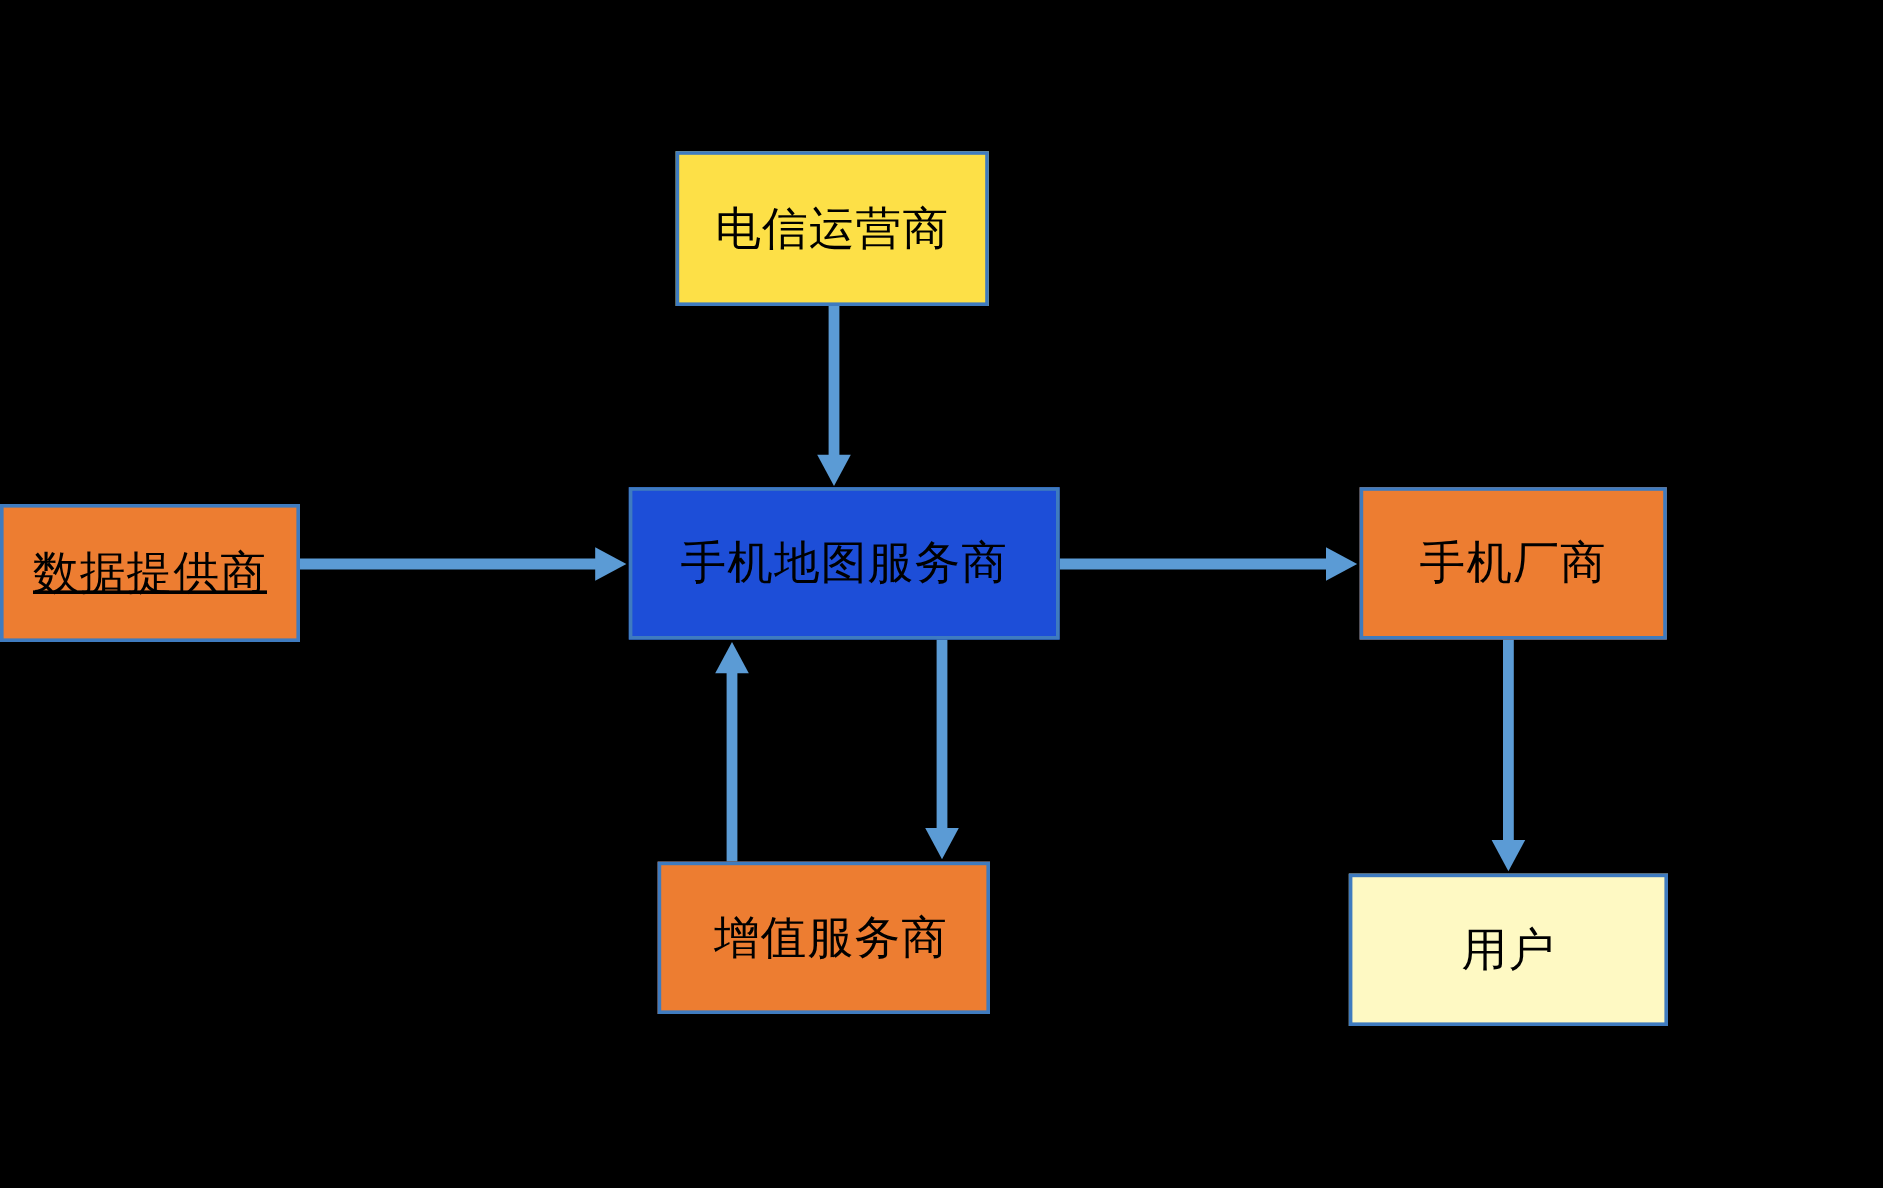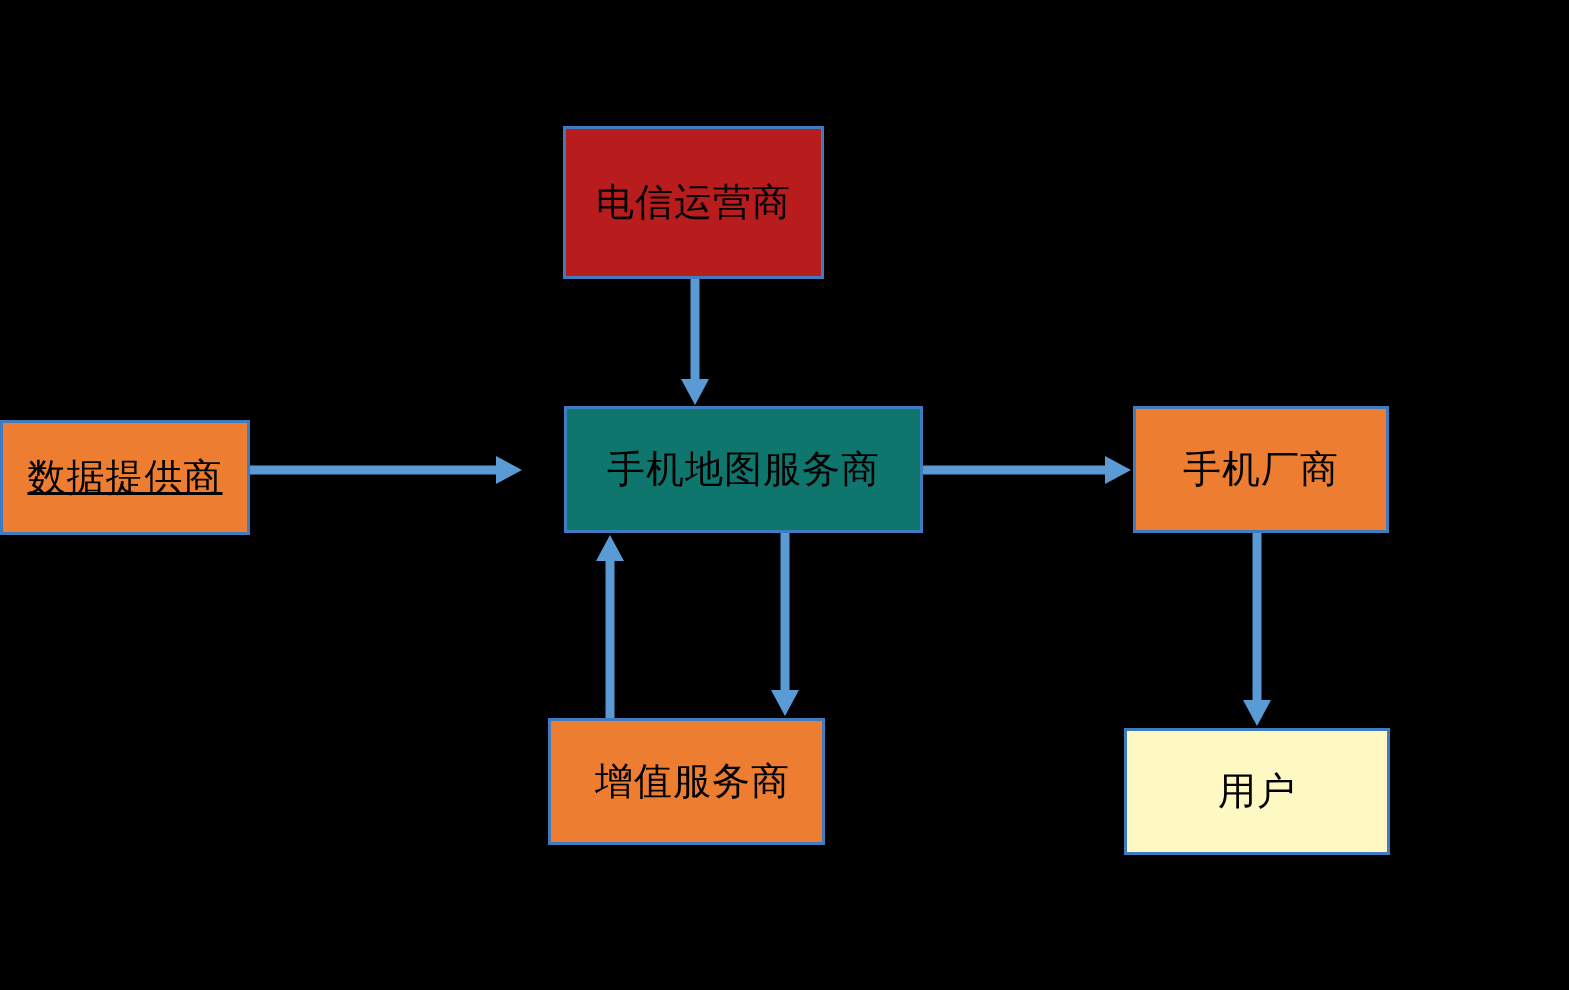--- a/index.html
+++ b/index.html
@@ -64,29 +64,29 @@
       <g>
         <line x1="785" y1="533" x2="785" y2="694" stroke="#5B9BD5" stroke-width="9"></line>
         <polygon points="771,690 785,716 799,690" fill="#5B9BD5"></polygon>
       </g>
       <g>
         <line x1="1257" y1="533" x2="1257" y2="704" stroke="#5B9BD5" stroke-width="9"></line>
         <polygon points="1243,700 1257,726 1271,700" fill="#5B9BD5"></polygon>
       </g>
     </svg>
 
-  <div class="node" style="left: 563px; top: 126px; width: 261px; height: 153px; background: #b91c1c; border-color: rgb(63, 123, 191); color: rgb(0, 0, 0);">
+  <div class="node" style="left: 563px; top: 126px; width: 261px; height: 129px; background: #fde047; border-color: rgb(63, 123, 191); color: rgb(0, 0, 0);">
     <span>电信运营商</span>
   </div>
 
   <div class="node" style="left: 0px; top: 420px; width: 250px; height: 115px; background: rgb(237, 125, 49); border-color: rgb(63, 123, 191); color: rgb(0, 0, 0); text-decoration: underline;">
     <span>数据提供商</span>
   </div>
 
-  <div class="node" style="left: 524px; top: 406px; width: 359px; height: 127px; background: #0f766e; border-color: rgb(63, 123, 191); color: rgb(0, 0, 0); margin-left: 40px;">
+  <div class="node" style="left: 524px; top: 406px; width: 359px; height: 127px; background: #1d4ed8; border-color: rgb(63, 123, 191); color: rgb(0, 0, 0);">
     <span>手机地图服务商</span>
   </div>
 
   <div class="node" style="left: 1133px; top: 406px; width: 256px; height: 127px; background: rgb(237, 125, 49); border-color: rgb(63, 123, 191); color: rgb(0, 0, 0);">
     <span>手机厂商</span>
   </div>
 
   <div class="node" style="left: 548px; top: 718px; width: 277px; height: 127px; background: rgb(237, 125, 49); border-color: rgb(63, 123, 191); color: rgb(0, 0, 0); padding-left: 12px;">
     <span>增值服务商</span>
   </div>

